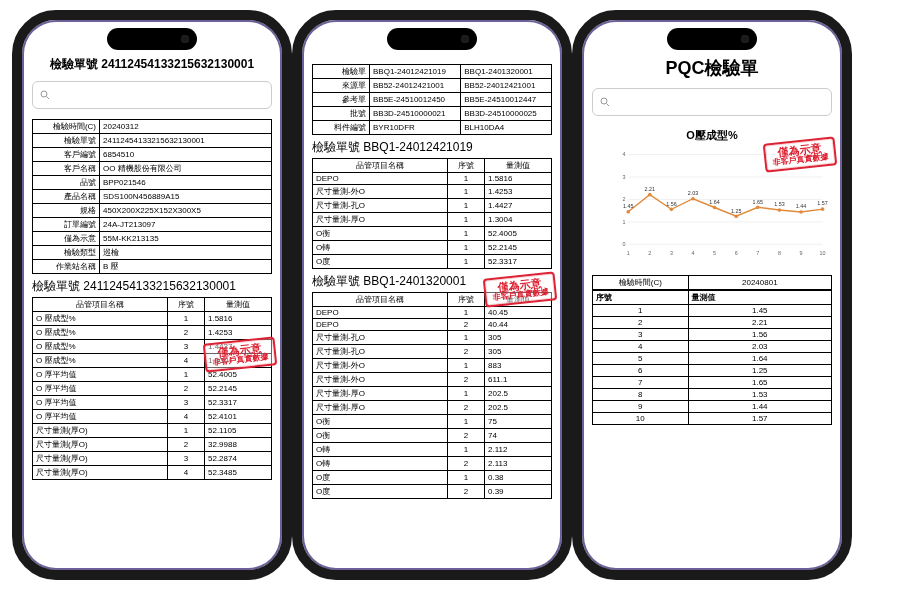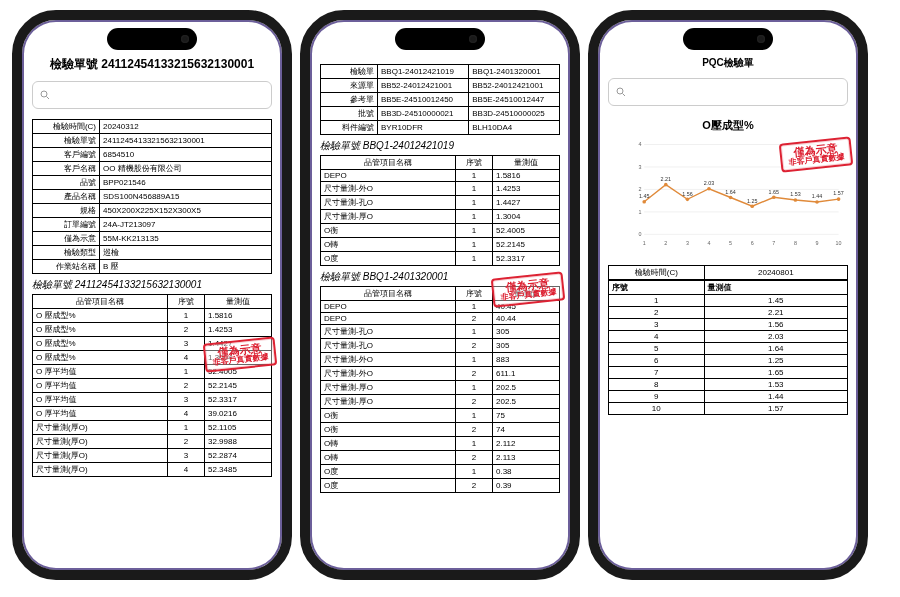--- a/index.html
+++ b/index.html
@@ -8,21 +8,20 @@
     background: #ffffff;
     font-family: "Helvetica Neue", Arial, "PingFang TC", "Microsoft JhengHei", sans-serif;
     font-size: 10px;
     color: #000;
   }
   .stage {
     width: 900px;
     height: 597px;
     position: relative;
     display: flex;
-    gap: 8px;
     padding: 10px 12px;
     box-sizing: border-box;
   }
   .phone {
     width: 280px;
     height: 570px;
     border: 10px solid #1a1a1a;
     border-radius: 44px;
     box-sizing: border-box;
     position: relative;
@@ -90,23 +89,22 @@
     text-align: left;
     white-space: nowrap;
     overflow: hidden;
   }
   table.kv td:first-child {
     width: 60px;
     font-weight:400;
     text-align: right;
   }
   .section-label {
-    font-size: 10px;
+    font-size: 12px;
     margin: 4px 0 2px 0;
-    font-style: italic;
   }
   table.data th {
     font-weight: 400;
     text-align: center;
   }
   table.data td { text-align: left; }
   table.data td:nth-child(2) { text-align: center; width: 30px;}
   table.data td:nth-child(3) { text-align: left; width: 60px; margin-left: 48px;}
   .stamp {
     position: absolute;
@@ -245,21 +243,21 @@
               <td>52.2145</td>
             </tr>
             <tr>
               <td>O 厚平均值</td>
               <td>3</td>
               <td>52.3317</td>
             </tr>
             <tr>
               <td>O 厚平均值</td>
               <td>4</td>
-              <td>39.0216</td>
+              <td>52.4101</td>
             </tr>
             <tr>
               <td>尺寸量測(厚O)</td>
               <td>1</td>
               <td>52.1105</td>
             </tr>
             <tr>
               <td>尺寸量測(厚O)</td>
               <td>2</td>
               <td>32.9988</td>
@@ -441,21 +439,21 @@
         </table>
       <div class="stamp" style="top:255px; right:6px;">
         <span>僅為示意</span><span class="sub">非客戶真實數據</span>
       </div>
     </div>
   </div>
 
   <div class="phone">
     <div class="notch"></div>
     <div class="screen">
-      <div class="title" style="font-size:10px;">PQC檢驗單</div>
+      <div class="title" style="font-size:18px;">PQC檢驗單</div>
       <div class="search">
         <svg viewBox="0 0 24 24">
             <circle cx="10" cy="10" r="6"></circle>
             <line x1="15" y1="15" x2="20" y2="20"></line>
           </svg>
       </div>
       <div class="chart-title">O壓成型%</div>
       <div class="chart-box">
         <svg id="chartSvg" viewBox="0 0 240 120" preserveAspectRatio="none">
             <line x1="18" y1="104" x2="234" y2="104" stroke="#ddd" stroke-width="0.5"></line>

